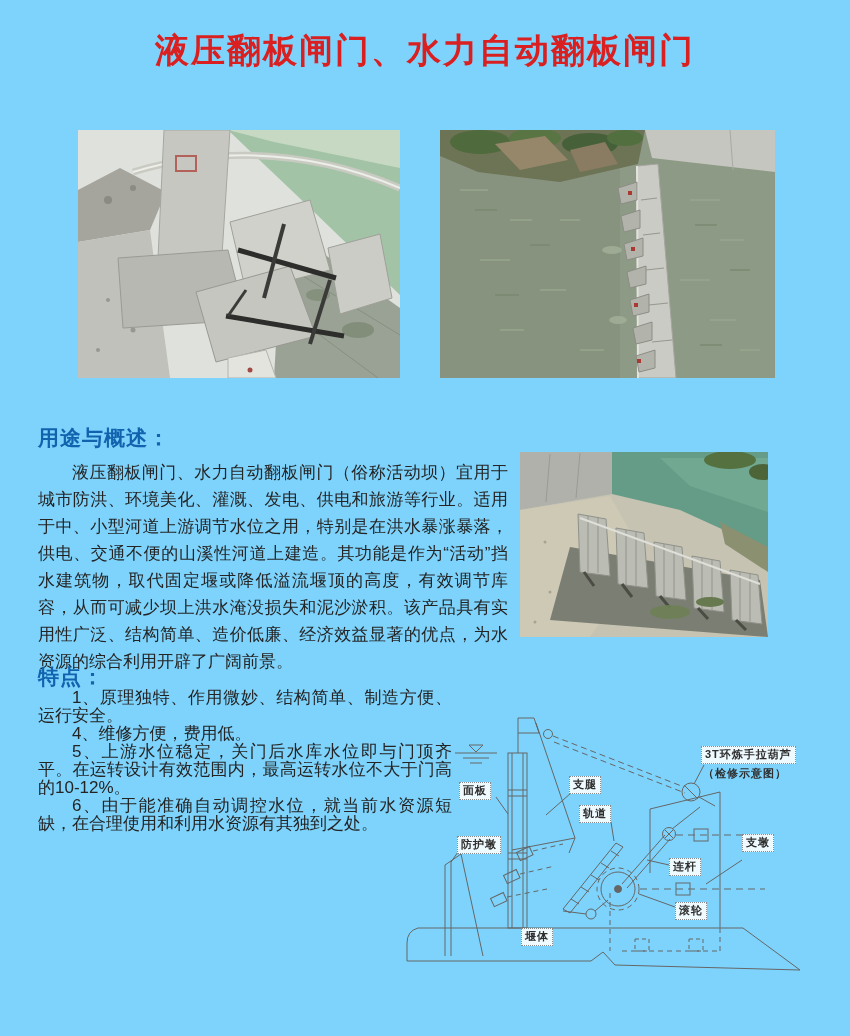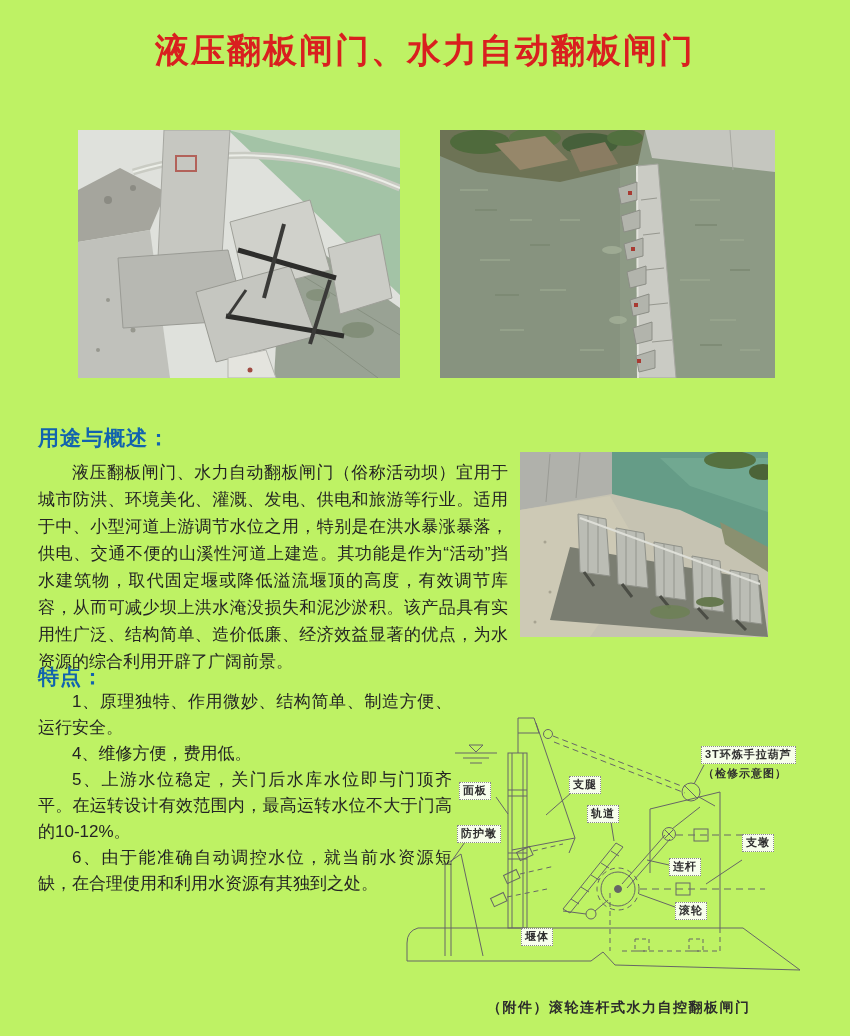--- a/index.html
+++ b/index.html
@@ -1,31 +1,31 @@
 <!DOCTYPE html>
 <html><head>
 <meta charset="utf-8">
 <style>
   html,body{margin:0;padding:0;}
   body{font-family:"Liberation Sans","DejaVu Sans",sans-serif;background:#ffffff;}
-  .page{position:relative;width:850px;height:1036px;background:#bef264;overflow:hidden;}
+  .page{position:relative;width:850px;height:1036px;background:#7dd3fc;overflow:hidden;}
 
   .title{position:absolute;top:28px;left:0;width:850px;text-align:center;
          font-size:34px;font-weight:bold;color:#d91f1f;letter-spacing:2px;}
 
   .photo{position:absolute;display:block;}
   .photo svg{display:block;width:100%;height:100%;}
 
   .sec-heading{position:absolute;font-size:21px;font-weight:bold;color:#1263ae;letter-spacing:1px;}
 
   .body-text{position:absolute;font-size:17px;line-height:27px;color:#242424;
              text-align:justify;text-indent:2em;}
 
   .features{position:absolute;width:414px;z-index:2;}
-  .features p{margin:0;font-size:17px;line-height:26px;color:#242424;
+  .features p{margin:0;font-size:17px;line-height:18px;color:#242424;
               text-align:justify;text-indent:2em;}
 
   .diagram{position:absolute;left:403px;top:693px;width:447px;height:343px;z-index:1;}
   .diagram svg.linework{position:absolute;left:0;top:0;}
   .dlabel{position:absolute;font-size:11px;font-weight:bold;color:#2e2e2e;
           border:1px dotted #8a8a8a;background:rgba(255,255,255,.88);
           padding:1px 3px;letter-spacing:1px;line-height:1.25;white-space:nowrap;}
   .dnote{position:absolute;font-size:11px;font-weight:bold;color:#2e2e2e;
          letter-spacing:1px;white-space:nowrap;}
   .dcaption{position:absolute;font-size:14px;font-weight:bold;color:#2b2b2b;
@@ -215,26 +215,25 @@
       <rect x="273" y="190" width="14" height="12"></rect>
 
       <path d="M207,200 V258 M317,235 V258 M219,258 H315" stroke-dasharray="5,4"></path>
       <rect x="232" y="246" width="14" height="12" stroke-dasharray="4,3"></rect>
       <rect x="286" y="246" width="14" height="12" stroke-dasharray="4,3"></rect>
 
       <path d="M93,104 L105,121 M62,149 L48,169 M168,100 L143,122 M208,129 L211,148 M301,72 L291,91 M266,172 L244,167 M339,167 L303,191 M272,214 L236,201"></path>
     </svg>
 
     <div class="dlabel" style="left:56px;top:89px;">面板</div>
-    <div class="dlabel" style="left:54px;top:132px;text-align:center;">防护墩</div>
+    <div class="dlabel" style="left:54px;top:143px;text-align:center;">防护墩</div>
     <div class="dlabel" style="left:166px;top:83px;">支腿</div>
-    <div class="dlabel" style="left:184px;top:112px;">轨道</div>
+    <div class="dlabel" style="left:176px;top:112px;">轨道</div>
     <div class="dlabel" style="left:298px;top:53px;">3T环炼手拉葫芦</div>
     <div class="dnote" style="left:300px;top:73px;">（检修示意图）</div>
     <div class="dlabel" style="left:266px;top:165px;">连杆</div>
     <div class="dlabel" style="left:339px;top:141px;">支墩</div>
     <div class="dlabel" style="left:272px;top:209px;">滚轮</div>
     <div class="dlabel" style="left:118px;top:235px;">堰体</div>
 
-    <div class="dcaption" style="left:84px;top:306px;">（附件）滚轮连杆式水力自控翻板闸门</div>
   </div>
 
 </div>
 
 </body></html>

